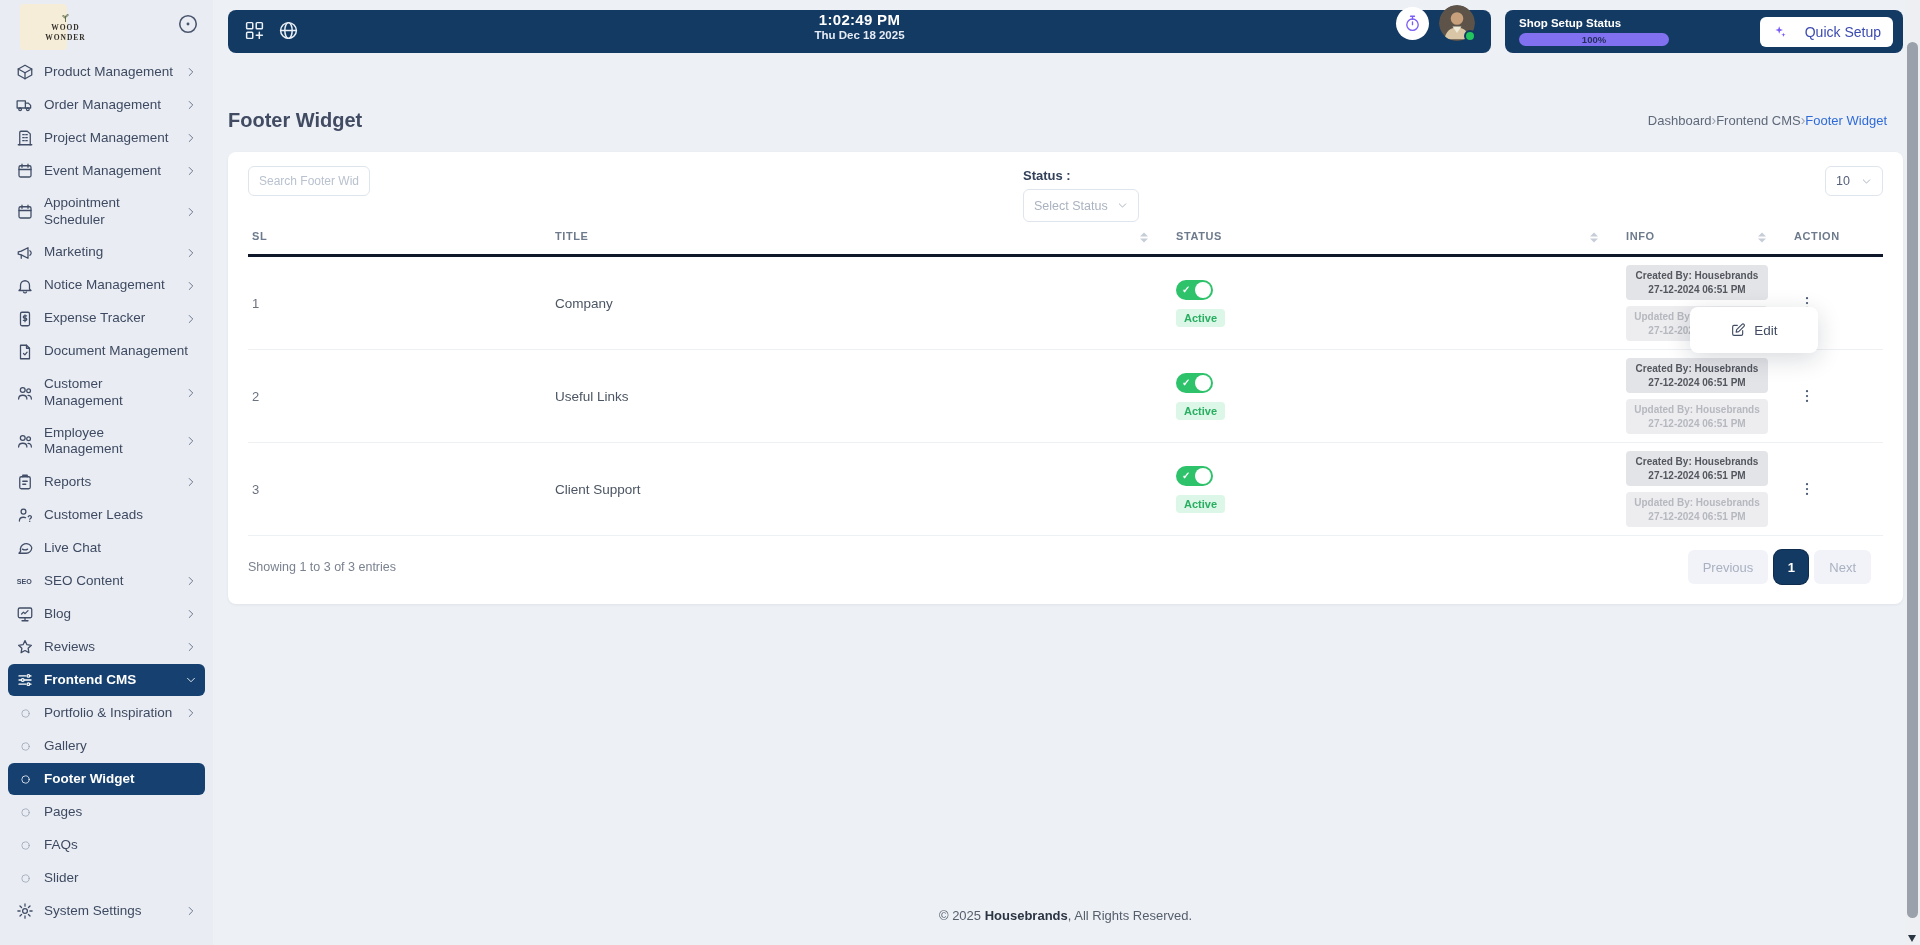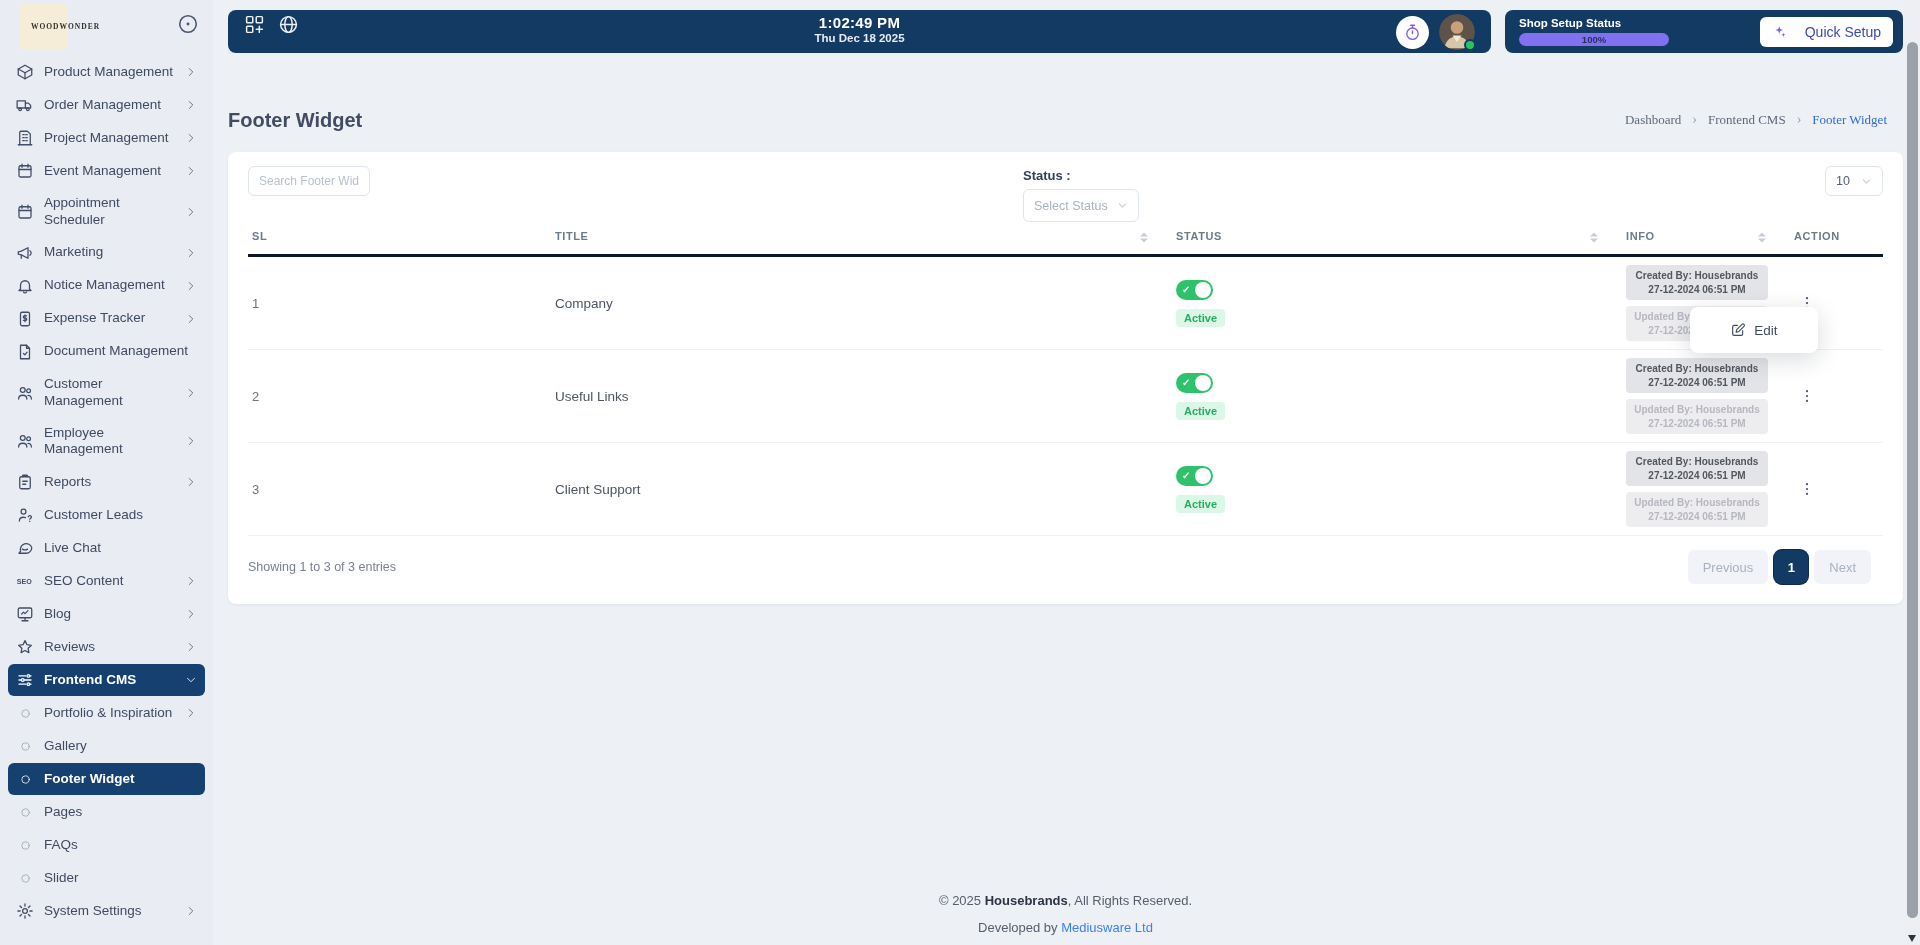--- a/index.html
+++ b/index.html
@@ -9,38 +9,38 @@
     background:#edf0f5;
     display:flex;
     color:#3e4a61;
   }
   svg { display:block; }
   .ico svg { width:100%; height:100%; }
 
   
   .sidebar { width:213px; flex-shrink:0; background:#e9edf3; display:flex; flex-direction:column; }
   .side-head { display:flex; align-items:flex-start; justify-content:space-between; padding:4px 14px 0 20px; }
-  .logo { width:47px; height:46px; background:#f6edd9; border-radius:4px; display:flex; align-items:center; justify-content:center; font-family:"Liberation Serif", serif; color:#33302a; cursor:pointer;padding-left:44px; }
+  .logo { width:47px; height:46px; background:#f6edd9; border-radius:4px; display:flex; flex-direction:column; align-items:center; justify-content:center; font-family:"Liberation Serif", serif; color:#33302a; cursor:pointer;padding-left:44px; }
   .logo .sprout { width:11px; height:11px; color:#5a6a45; }
   .logo .ltxt { font-size:7.5px; letter-spacing:1px; font-weight:bold; line-height:1.25; }
   .side-toggle { margin-top:9px; width:22px; height:22px; color:#4a566e; cursor:pointer; }
   .nav { padding:6px 8px 0; }
   .nav-item { display:flex; align-items:center; gap:10px; padding:7px 8px; border-radius:6px; font-size:13.5px; color:#3e4a61; cursor:pointer; margin-bottom:1px; }
   .nav-ico { width:18px; height:18px; flex-shrink:0; display:flex; align-items:center; justify-content:center; color:#414d66; }
   .nav-ico[data-icon="circle"] svg { width:11px; height:11px; color:#97a2b2; }
   .nav-label { flex:1; line-height:1.25; }
   .nav-arrow { width:12px; height:12px; color:#55617a; flex-shrink:0; }
   .nav-item.active { background:#15406f; color:#ffffff; font-weight:bold; }
   .nav-item.active .nav-ico, .nav-item.active .nav-arrow { color:#ffffff; }
   .nav-item.active .nav-ico[data-icon="circle"] svg { color:#ffffff; }
 
   
   .main { flex:1; min-width:0; display:flex; flex-direction:column; padding:10px 17px 0 15px; position:relative; }
   .top-row { display:flex; gap:14px; height:43px; flex-shrink:0; }
-  .topbar { flex:1; background:#133a63; border-radius:8px; display:flex; align-items:flex-start; padding:4px 16px; position:relative; color:#fff; }
+  .topbar { flex:1; background:#133a63; border-radius:8px; display:flex; align-items:flex-end; padding:12px 16px; position:relative; color:#fff; }
   .tb-left { display:flex; gap:13px; align-items:center; }
   .tb-ico { width:21px; height:21px; color:#ecf1f8; cursor:pointer; }
   .tb-center { position:absolute; left:50%; transform:translateX(-50%); text-align:center; }
   .tb-time { font-size:15px; font-weight:bold; letter-spacing:.3px; }
   .tb-date { font-size:11.5px; margin-top:1px; color:#e6ebf4; font-weight:bold; }
   .tb-right { margin-left:auto; display:flex; align-items:center; gap:10px; }
   .clock-btn { width:33px; height:33px; border-radius:50%; background:#ffffff; display:flex; align-items:center; justify-content:center; color:#7b5cf5; cursor:pointer; }
   .clock-btn svg { width:19px; height:19px; }
   .avatar { width:36px; height:36px; border-radius:50%; position:relative; cursor:pointer; overflow:visible; }
   .avatar svg { width:36px; height:36px; border-radius:50%; }
@@ -49,21 +49,21 @@
   .shop-card { width:398px; background:#133a63; border-radius:8px; display:flex; align-items:center; padding:0 10px 0 14px; color:#fff; flex-shrink:0; }
   .shop-left { display:flex; flex-direction:column; gap:4px; }
   .shop-title { font-size:11.5px; font-weight:bold; }
   .progress { width:150px; height:13px; border-radius:7px; background:#8170f0; position:relative; }
   .progress .pct { position:absolute; inset:0; display:flex; align-items:center; justify-content:center; font-size:9.5px; font-weight:bold; color:#23305f; }
   .quick-btn { margin-left:auto; background:#fff; border:none; border-radius:6px; height:30px; padding:0 12px; display:flex; align-items:center; gap:18px; color:#3c4bb0; font-weight:normal; font-size:14px; font-family:inherit; cursor:pointer; }
   .quick-btn .ico { width:15px; height:15px; color:#7b5cf5; }
 
   .title-row { display:flex; align-items:center; margin-top:52px; height:30px; flex-shrink:0; }
   .page-title { font-size:20px; font-weight:bold; color:#414c63; }
-  .crumbs { margin-left:auto; display:flex; align-items:center; gap:11px; font-size:13px; color:#5f6979; padding-right:16px;font-family:Liberation Serif, serif; }
+  .crumbs { margin-left:auto; display:flex; align-items:center; font-size:13px; color:#5f6979; padding-right:16px; }
   .crumbs a { color:#5f6979; text-decoration:none; cursor:pointer; }
   .crumbs .sep { color:#9aa3b1; font-size:14px; }
   .crumbs .cur { color:#2f6bd8; }
 
   
   .card { background:#ffffff; border-radius:8px; margin-top:17px; box-shadow:0 1px 3px rgba(16,24,40,.06); padding:0 20px; }
   .filters { position:relative; padding-top:14px; height:60px; display:flex; align-items:flex-start; }
   .search-input { width:122px; height:30px; border:1px solid #dfe5ec; border-radius:6px; padding:0 10px; font-size:12px; font-family:inherit; color:#3e4a61; outline:none; background:#fff; }
   .search-input::placeholder { color:#b9c2cf; }
   .status-block { position:absolute; left:775px; top:16px; }
@@ -750,23 +750,20 @@
         <button class="pg-num">1</button>
         <button class="pg-btn">Next</button>
       </div>
     </div>
   </section>
 
   <footer class="page-foot">
     <div class="l1">
       <span>© 2025 </span><b>Housebrands</b><span>, All Rights Reserved.</span>
     </div>
-    <div class="l2">
-      <span>Developed by </span><a class="dev-link">Mediusware Ltd</a>
-    </div>
   </footer>
 </div>
 
 <div class="edit-pop">
   <div class="edit-item">
     <span class="ico" data-icon="edit">
         <svg viewBox="0 0 24 24" fill="none" stroke="currentColor" stroke-width="1.7" stroke-linecap="round" stroke-linejoin="round">
           <path d="M11 5H6a2 2 0 0 0-2 2v11a2 2 0 0 0 2 2h11a2 2 0 0 0 2-2v-5"></path>
           <path d="M18 3.5a2.12 2.12 0 0 1 3 3L13 14.5l-3.8.8.8-3.8Z"></path>
         </svg>

